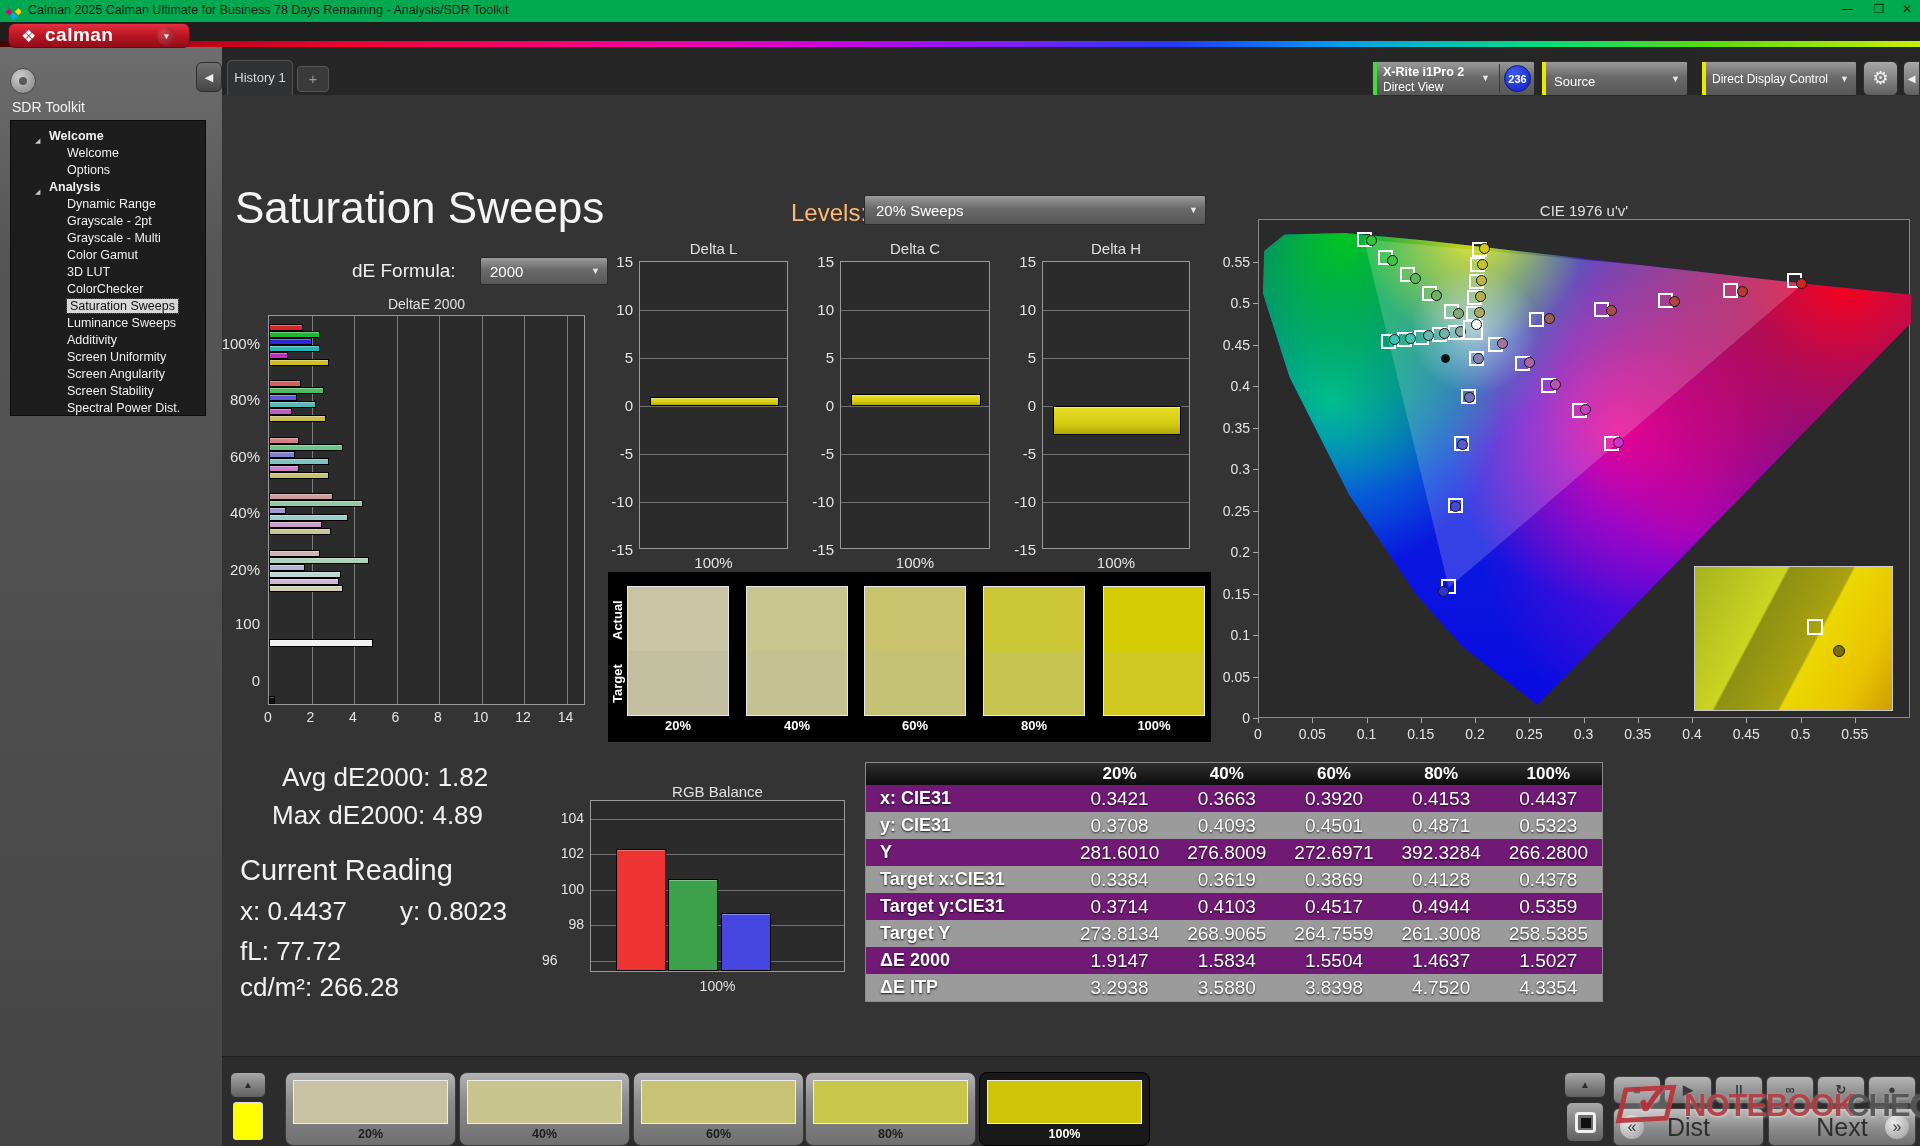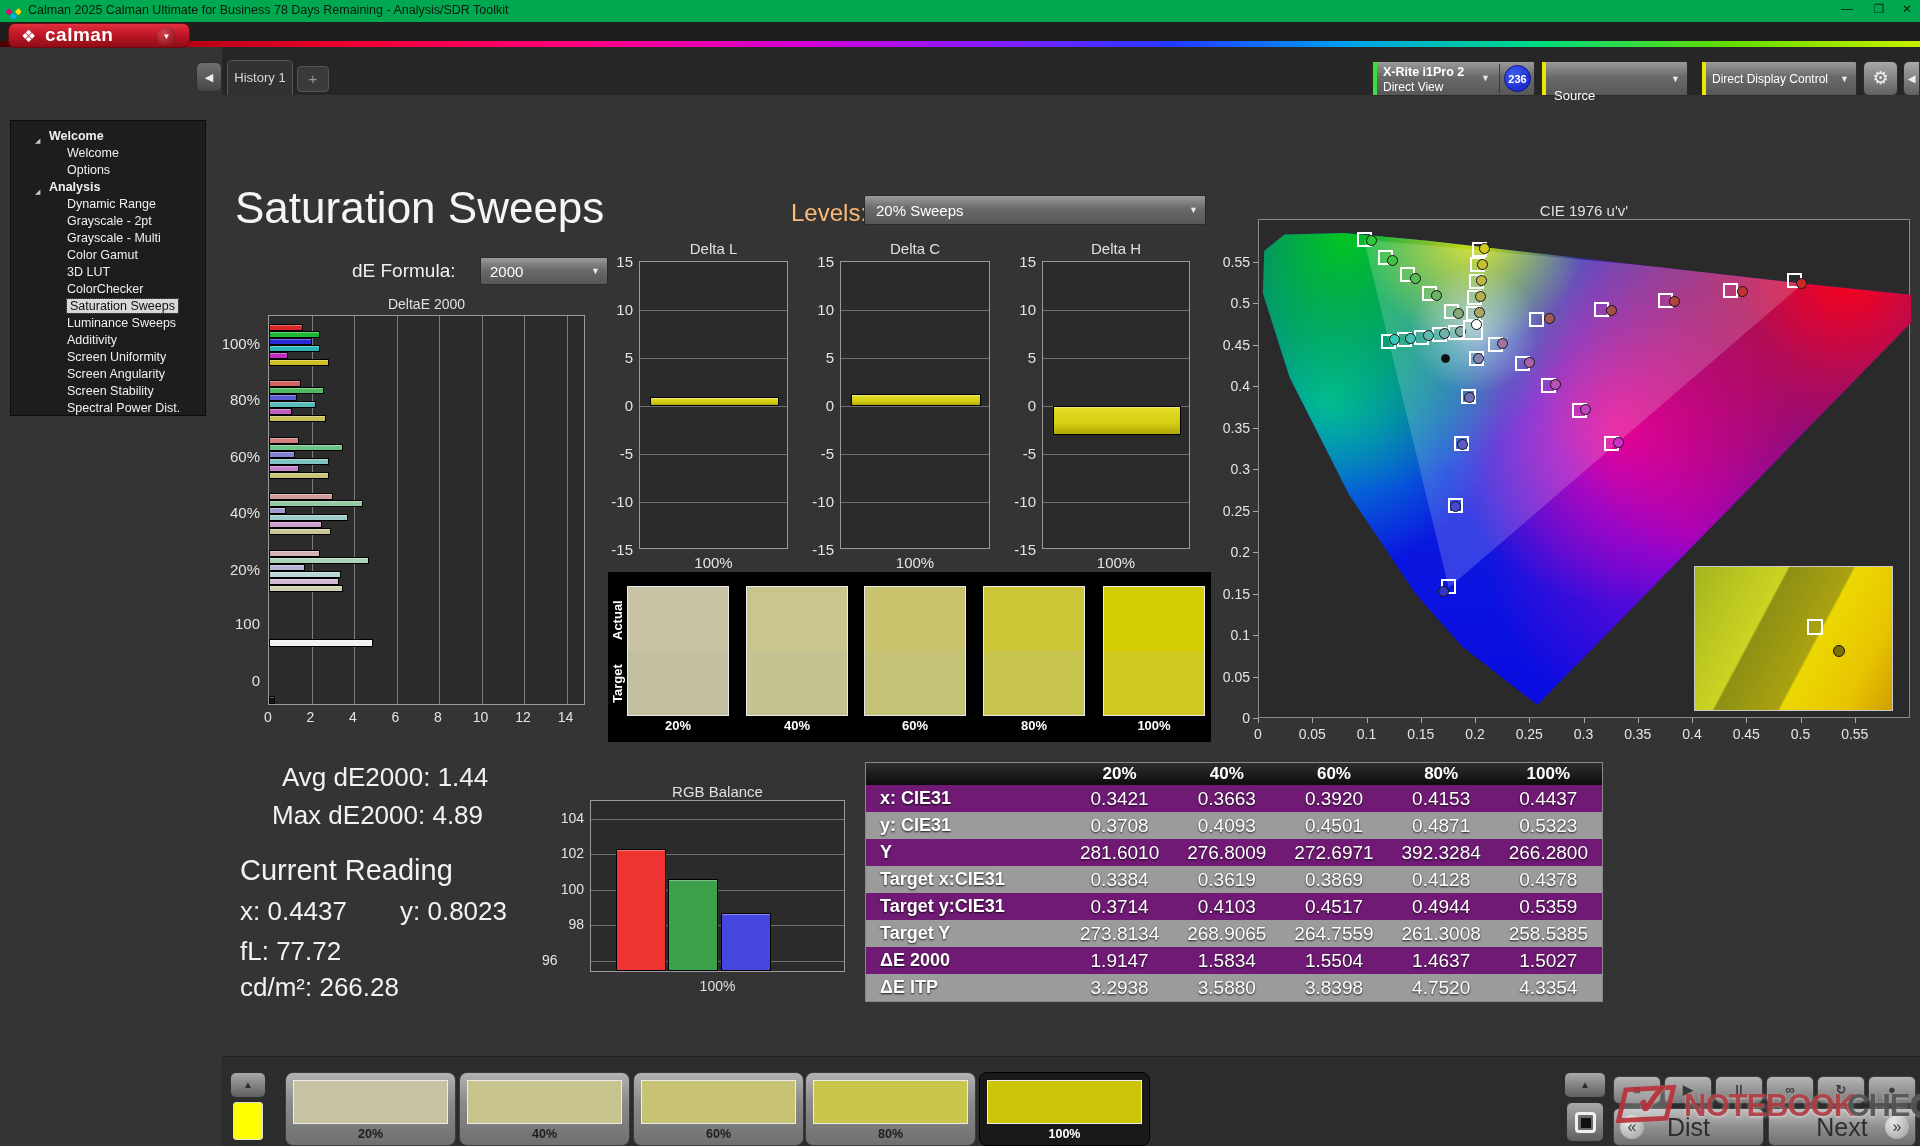--- a/index.html
+++ b/index.html
@@ -115,20 +115,26 @@
   <div id="brandbox">
     <span class="mark">❖</span>
     <span class="nm">calman</span>
     <span class="circ">▼</span>
   </div>
 
   <div id="tabstrip"></div>
   <div id="mainpanel"></div>
   <div id="bottombar"></div>
 
+  <div id="sidebar">
+    <div class="abs" style="left:10px;top:21px;width:26px;height:26px;border-radius:50%;background:radial-gradient(circle at 38% 32%,#cfcfcf,#7e7e7e);border:1px solid #4a4a4a">
+      <div class="abs" style="left:8px;top:8px;width:8px;height:8px;border-radius:50%;background:#5a5a5a"></div>
+    </div>
+    <div class="abs" style="left:12px;top:52px;font-size:14px;color:#f2f2f2">SDR Toolkit</div>
+  </div>
   <div class="roundbtn" style="left:196px;top:62px;width:26px;height:30px;font-size:11px;line-height:28px;color:#eee;background:linear-gradient(180deg,#707070,#464646)">◀</div>
   <div id="tree">
       <div class="trow grp"><div class="tw">◢</div><span class="lb">Welcome</span></div>
       <div class="trow itm"><span class="lb">Welcome</span></div>
       <div class="trow itm"><span class="lb">Options</span></div>
       <div class="trow grp"><div class="tw">◢</div><span class="lb">Analysis</span></div>
       <div class="trow itm"><span class="lb">Dynamic Range</span></div>
       <div class="trow itm"><span class="lb">Grayscale - 2pt</span></div>
       <div class="trow itm"><span class="lb">Grayscale - Multi</span></div>
       <div class="trow itm"><span class="lb">Color Gamut</span></div>
@@ -149,21 +155,21 @@
   <div class="dd" style="left:1372px;top:61px;width:163px;height:35px">
     <div class="cbar" style="background: rgb(61, 220, 61);"></div>
     <div class="abs" style="left:10px;top:3px;font-size:12.5px;font-weight:bold">X-Rite i1Pro 2</div>
     <div class="abs" style="left:10px;top:18px;font-size:12px">Direct View</div>
     <span class="abs" style="left:108px;top:11px;font-size:9px;color:#e8e8e8">▼</span>
     <div class="abs" style="left:126px;top:2px;bottom:2px;width:1px;background:#3a3a3a"></div>
     <div class="abs" style="left:131px;top:3px;width:27px;height:27px;border-radius:50%;background:radial-gradient(circle at 35% 30%,#3d5af0,#101ec0);border:1px solid #0a1490;color:#fff;font-size:11px;font-weight:bold;text-align:center;line-height:26px">236</div>
   </div>
   <div class="dd" style="left:1541px;top:61px;width:147px;height:35px">
     <div class="cbar" style="background: rgb(232, 232, 0);"></div>
-    <div class="abs" style="left:12px;top:26px;font-size:13px">Source</div>
+    <div class="abs" style="left:12px;top:12px;font-size:13px">Source</div>
     <span class="cap">▼</span>
   </div>
   <div class="dd" style="left:1701px;top:61px;width:156px;height:35px">
     <div class="cbar" style="background: rgb(232, 232, 0);"></div>
     <div class="abs" style="left:10px;top:10px;font-size:12px">Direct Display Control</div>
     <span class="cap">▼</span>
   </div>
   <div class="roundbtn" style="left:1863px;top:61px;width:35px;height:35px;font-size:18px;line-height:33px;color:#f0f0f0">⚙</div>
   <div class="roundbtn" style="left:1903px;top:61px;width:17px;height:35px;font-size:10px;line-height:33px;color:#f0f0f0;border-radius:6px 0 0 6px">◀</div>
 
@@ -245,21 +251,21 @@
         <div class="abs" style="inset: 64px 0px 0px; background: rgb(199, 197, 80);"></div>
       </div>
       <div class="swlbl" style="left: 375px;">80%</div>
       <div class="swatch" style="left: 495px;">
         <div class="abs" style="left: 0px; top: 0px; right: 0px; height: 64px; background: rgb(213, 205, 4);"></div>
         <div class="abs" style="inset: 64px 0px 0px; background: rgb(207, 201, 34);"></div>
       </div>
       <div class="swlbl" style="left: 495px;">100%</div>
     </div>
 
-  <div class="stat" style="left:282px;top:762px;font-size:26px">Avg dE2000: 1.44</div>
+  <div class="stat" style="left:282px;top:762px;font-size:26px">Avg dE2000: 1.82</div>
   <div class="stat" style="left:272px;top:800px;font-size:26px">Max dE2000: 4.89</div>
   <div class="stat" style="left:240px;top:854px;font-size:29px">Current Reading</div>
   <div class="stat" style="left:240px;top:896px;font-size:26px">x: 0.4437</div>
   <div class="stat" style="left:400px;top:896px;font-size:26px">y: 0.8023</div>
   <div class="stat" style="left:240px;top:936px;font-size:26px">fL: 77.72</div>
   <div class="stat" style="left:240px;top:972px;font-size:26px">cd/m²: 266.28</div>
 
   <div class="ctitle" style="left:590px;top:783px;width:255px;font-size:15px">RGB Balance</div>
   <div class="chartbox" id="rgbplot" style="left:590px;top:800px;width:255px;height:172px">
       <div class="gridh" style="top: 17.732px;"></div>

